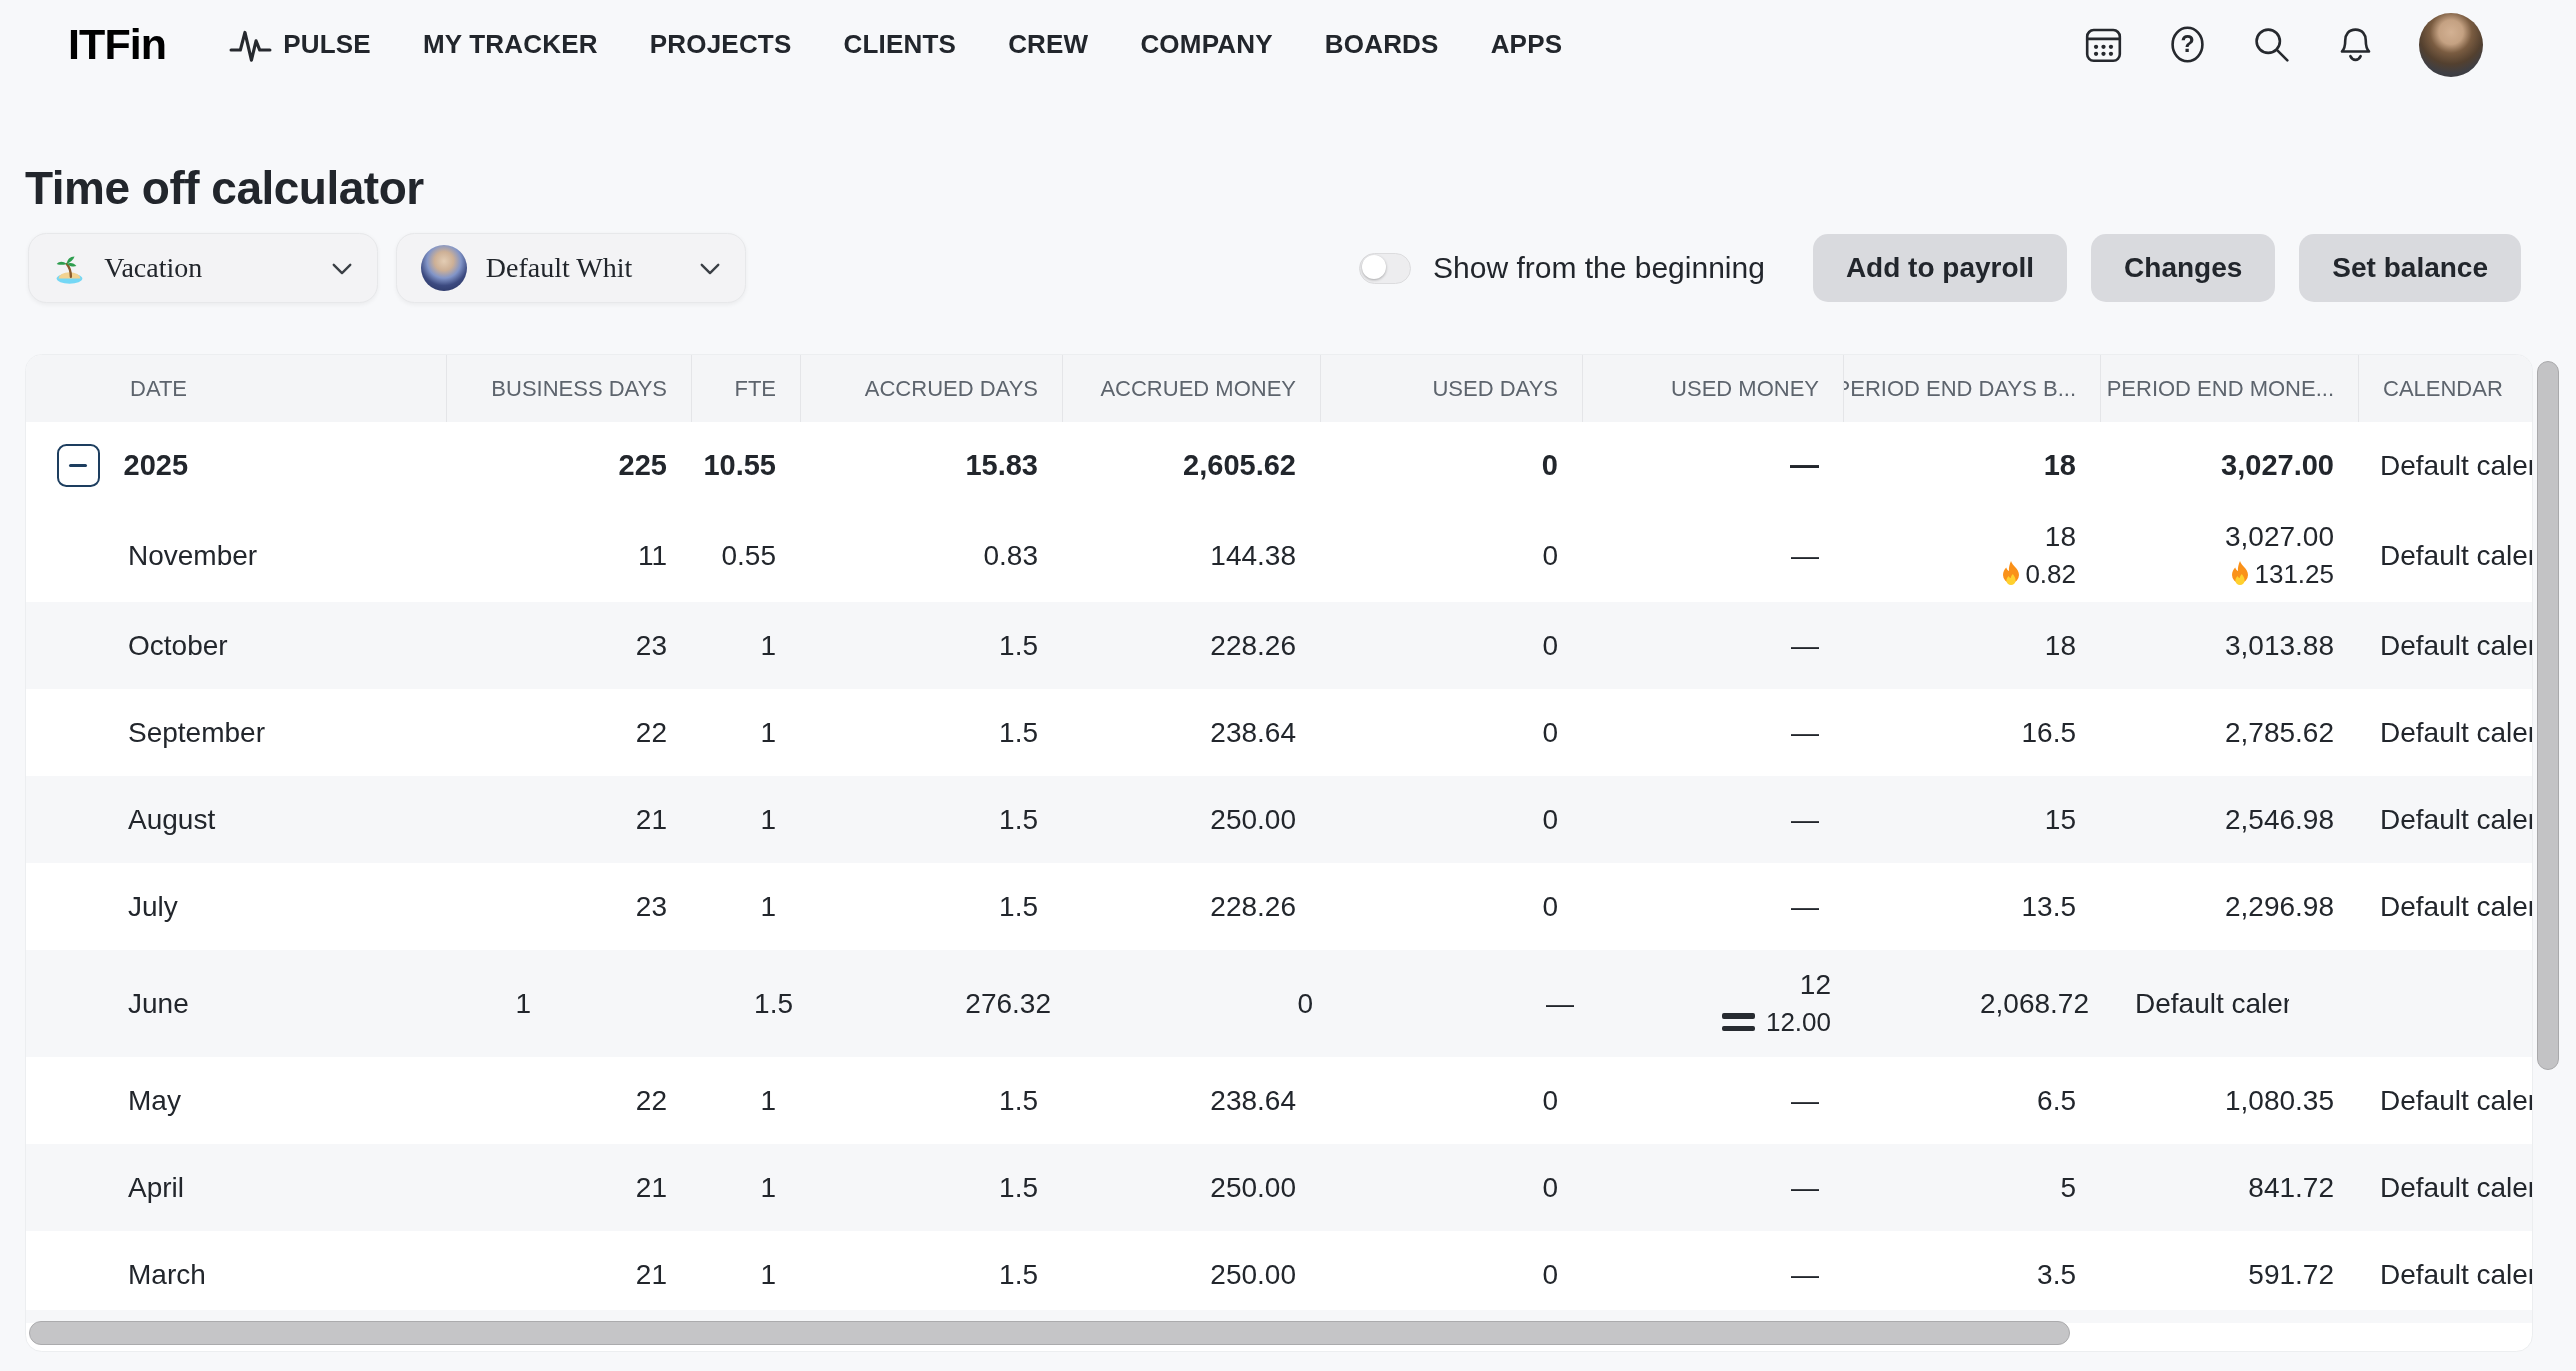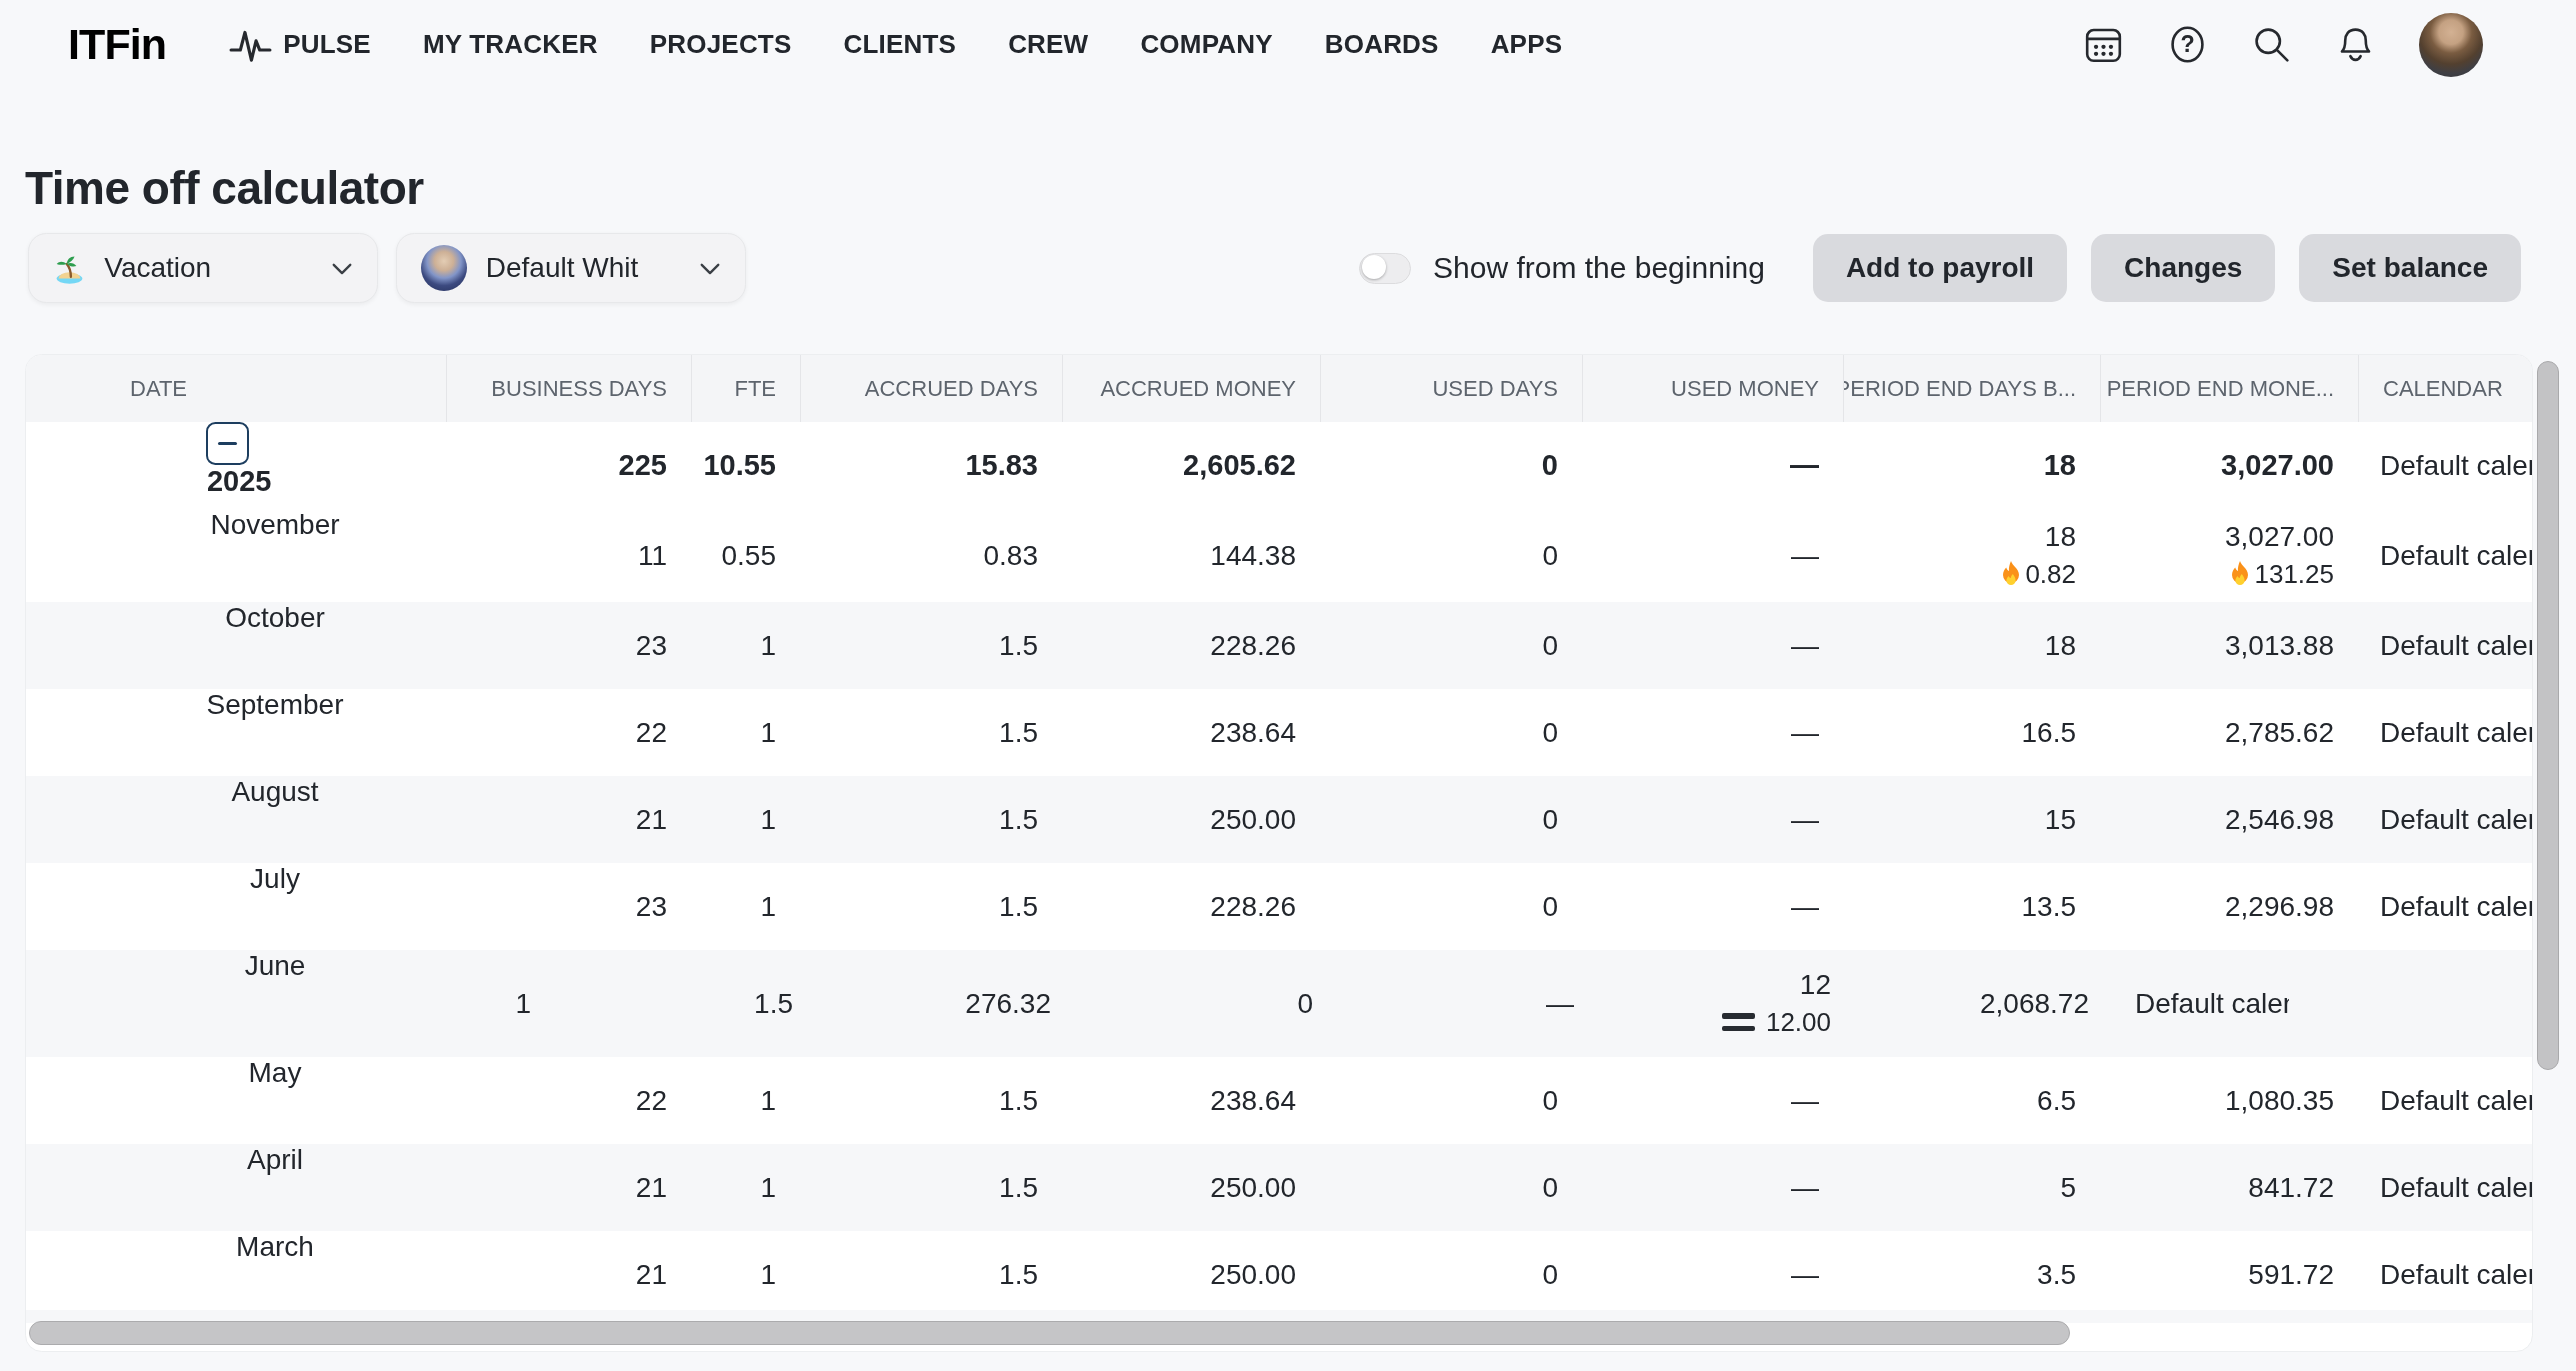--- a/index.html
+++ b/index.html
@@ -20,21 +20,21 @@
   .avatar-top{width:64px;height:64px;border-radius:50%;cursor:pointer;
     background:radial-gradient(circle at 50% 30%,#d3b193 0%,#c4a182 22%,#7a5c41 38%,#53402f 58%,#3f3f44 75%,#2f3034 100%);}
   
   .page-title{position:absolute;left:25px;top:130px;font-size:46px;font-weight:700;letter-spacing:-0.5px;}
   
   .filter-row{position:absolute;left:25px;right:55px;top:233px;height:70px;display:flex;align-items:center;}
   .pill{height:70px;border-radius:18.5px;background:#f3f3f5;border:1.9px solid #e7e8ea;box-sizing:border-box;
     display:flex;align-items:center;padding:0 24px;box-shadow:0 1.9px 4.6px rgba(0,0,0,.05);cursor:pointer;}
   .pill1{width:350px;margin-left:2.8px;}
   .pill2{width:350px;margin-left:18.5px;}
-  .pill-label{font-family:Liberation Sans, sans-serif;font-size:28px;margin-left:18.5px;white-space:nowrap;}
+  .pill-label{font-family:Liberation Serif, serif;font-size:28px;margin-left:18.5px;white-space:nowrap;}
   .chev{margin-left:auto;width:22px;height:15px;}
   .mini-avatar{width:46px;height:46px;border-radius:50%;flex:none;
     background:radial-gradient(circle at 50% 35%,#e3cdb4 0%,#cdb096 25%,#8295c8 45%,#3c4a80 65%,#222c55 100%);}
   .island-ico{width:33px;height:33px;flex:none;}
   .right-controls{margin-left:auto;display:flex;align-items:center;}
   .toggle{width:52px;height:31px;border-radius:15.7px;background:#ededef;border:1.9px solid #dcdcde;box-sizing:border-box;position:relative;cursor:pointer;flex:none;}
   .toggle-knob{position:absolute;left:1.9px;top:1.9px;width:24px;height:24px;border-radius:50%;background:#fff;box-shadow:0 0.9px 2.8px rgba(0,0,0,.3);}
   .toggle-label{margin-left:22px;font-size:30px;margin-right:24px;white-space:nowrap;}
   .btn{height:68px;border-radius:15px;background:#d9dade;border:none;color:#22262c;
     font-family:"Liberation Sans",sans-serif;font-size:28px;font-weight:600;padding:4px 33px;margin-left:24px;cursor:pointer;white-space:nowrap;}
@@ -47,21 +47,21 @@
   .c0{width:420px;} .c1{width:245px;} .c2{width:109px;} .c3{width:262px;} .c4{width:258px;}
   .c5{width:262px;} .c6{width:261px;} .c7{width:257px;} .c8{width:258px;} .c9{width:176px;flex:1 1 auto;}
   .hcell.c0{justify-content:flex-start;padding-left:104px;border-left:none;}
   .hcell.c9{justify-content:flex-start;padding-left:24px;padding-right:0;}
   .trow{display:flex;height:87px;background:#fff;}
   .trow.alt{background:#f6f7f9;}
   .trow.two{height:93px;}
   .trow.tall{height:107px;}
   .cell{flex:none;display:flex;align-items:center;justify-content:flex-end;padding-right:24px;box-sizing:border-box;
     font-size:28px;white-space:nowrap;}
-  .cell.c0{justify-content:flex-start;padding-left:102px;flex-direction:column;}
+  .cell.c0{justify-content:flex-start;padding-left:102px;}
   .cell.c9{justify-content:flex-start;padding-left:22px;padding-right:0;overflow:hidden;}
   .trow.year .cell{font-weight:700;font-size:29px;}
   .trow.year .cell.c0{padding-left:30.5px;}
   .trow.year .cell.c9{font-weight:400;font-size:28px;}
   .minus-btn{width:43px;height:43px;border:2.8px solid #1d3e5f;border-radius:9.3px;box-sizing:border-box;background:#fff;
     display:flex;align-items:center;justify-content:center;margin-right:24px;cursor:pointer;flex:none;}
   .minus-bar{width:18.5px;height:3.7px;background:#1d3e5f;border-radius:1.9px;}
   .stack{display:flex;flex-direction:column;align-items:flex-end;justify-content:center;gap:5.6px;}
   .stack .sub{font-weight:400;font-size:26px;display:flex;align-items:center;}
   .fire{width:24px;height:28px;margin-right:2.8px;}

